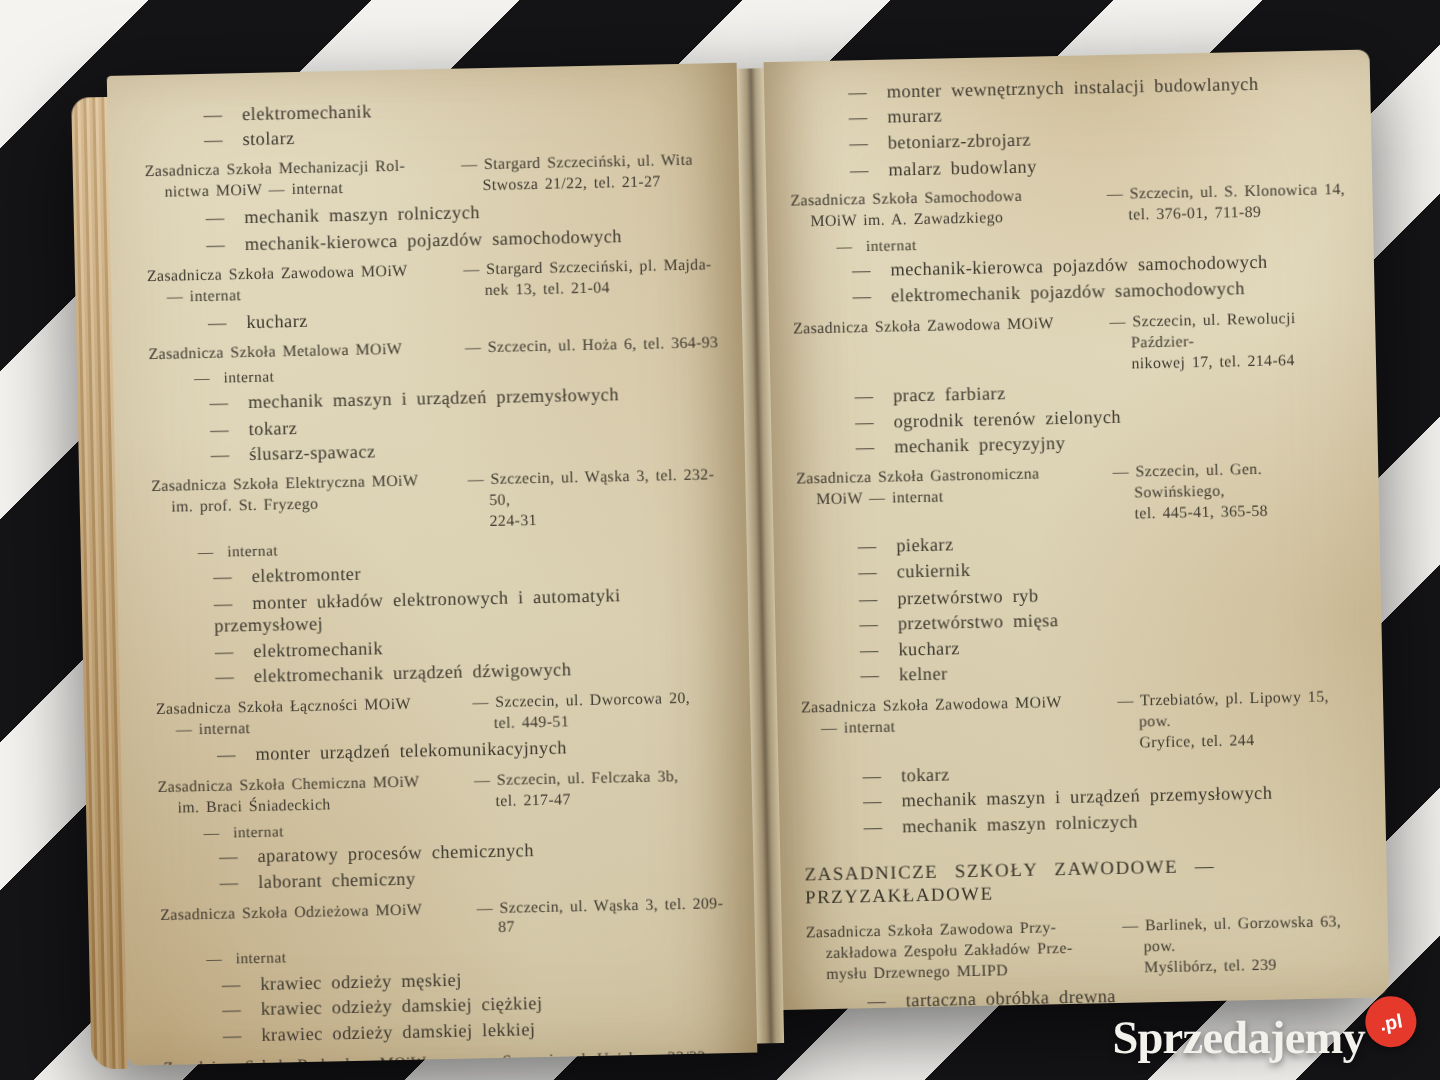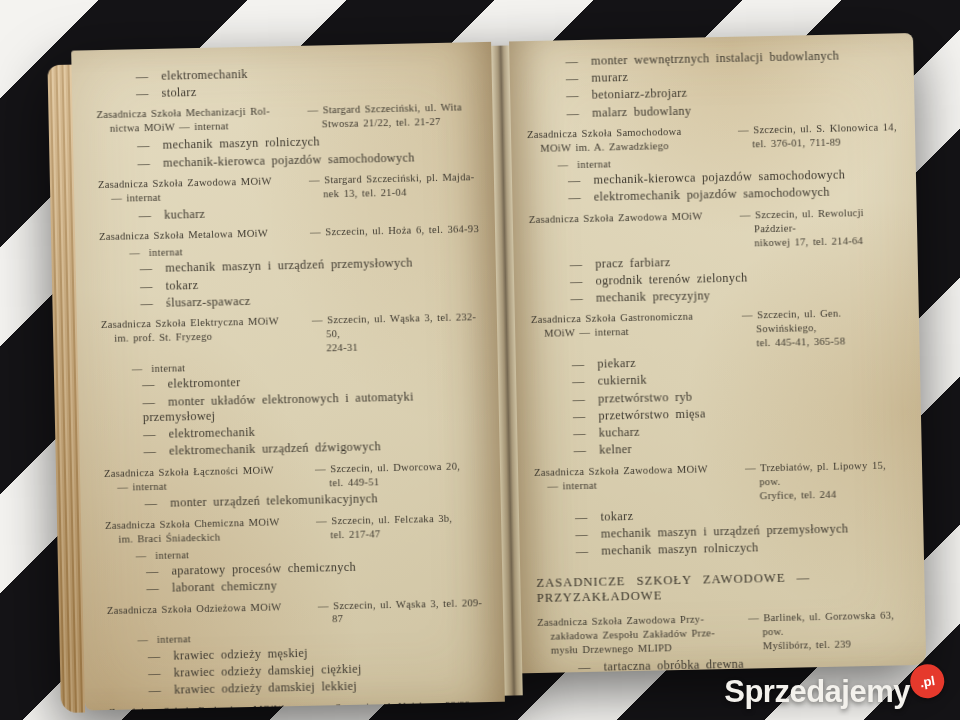--- a/index.html
+++ b/index.html
@@ -78,21 +78,21 @@
   }
   .section-heading{
     font-size:12.6px;letter-spacing:1px;word-spacing:7px;
     margin:16px 0 10px;color:#39342a;
   }
 
   .watermark{
     position:absolute;right:14px;bottom:10px;display:flex;align-items:flex-start;
   }
   .watermark .brand{
-    font-family:Liberation Sans, sans-serif;
+    font-family:Liberation Serif, serif;
     font-weight:bold;font-size:31px;color:#f3f1ec;letter-spacing:-.5px;
     text-shadow:0 2px 5px rgba(0,0,0,.45);
   }
   .watermark .badge{
     font-family:"Liberation Sans","DejaVu Sans",sans-serif;
     width:34px;height:34px;border-radius:50%;
     background:#e5392c;color:#ffffff;font-weight:bold;font-size:13px;
     display:flex;align-items:center;justify-content:center;
     transform:rotate(-10deg) translateY(-10px);margin-left:2px;
     box-shadow:0 2px 4px rgba(0,0,0,.35);

